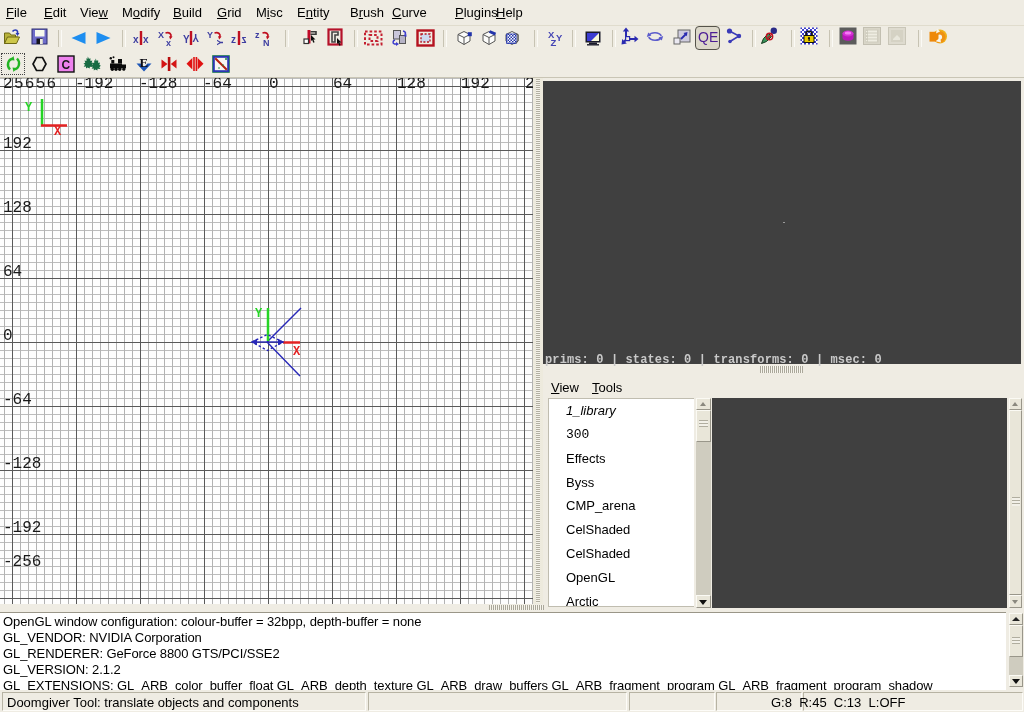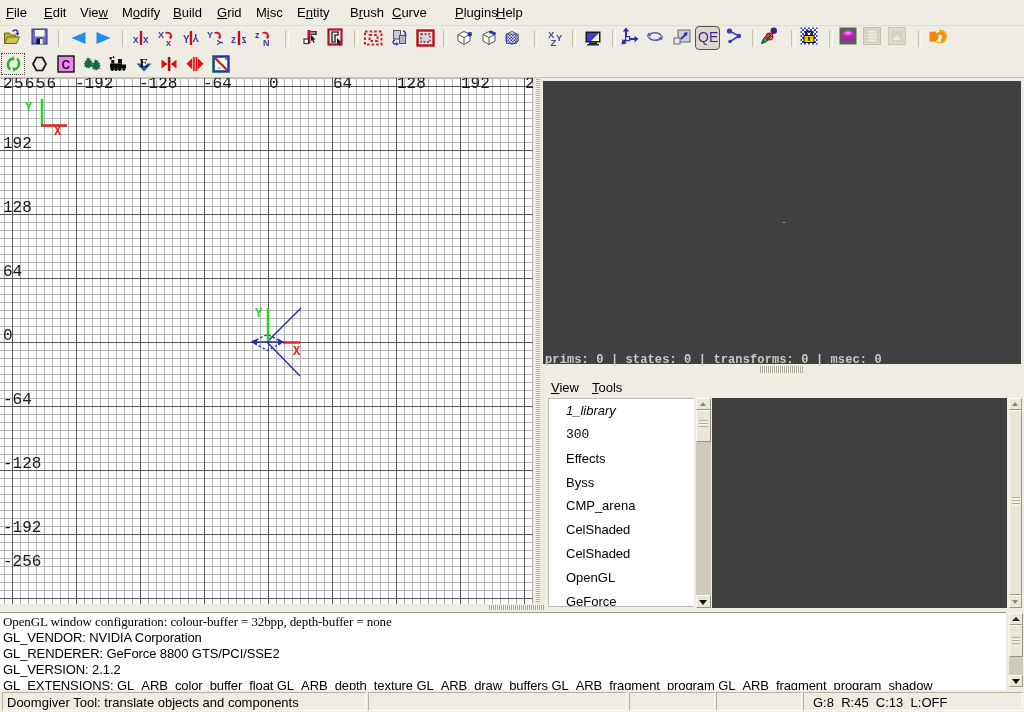--- a/index.html
+++ b/index.html
@@ -388,21 +388,21 @@
 
 <div class="abs" style="left:548px;top:398px;width:146px;height:209px;background:#ffffff;border:1px solid #c0bdb0;border-right:none;box-sizing:border-box;overflow:hidden;">
 <span class="li" style="top:4px;font-style:italic;">1_library</span>
 <span class="li" style="top:28px;font-family:Liberation Mono, monospace;">300</span>
 <span class="li" style="top:52px;">Effects</span>
 <span class="li" style="top:76px;">Byss</span>
 <span class="li" style="top:99px;">CMP_arena</span>
 <span class="li" style="top:123px;">CelShaded</span>
 <span class="li" style="top:147px;">CelShaded</span>
 <span class="li" style="top:171px;">OpenGL</span>
-<span class="li" style="top:195px;">GeForce</span>
+<span class="li" style="top:195px;">Arctic</span>
 </div>
 
 <div class="abs" style="left:696px;top:398px;width:15px;height:210px;background:#cfccbf;"></div>
 <div class="abs" style="left:696px;top:398px;width:15px;height:12px;background:#e9e6d9;border:1px solid;border-color:#fbfaf4 #99968a #99968a #fbfaf4;box-sizing:border-box;"></div>
 <div class="abs" style="left:700px;top:402px;width:0;height:0;border-left:3px solid transparent;border-right:3px solid transparent;border-bottom:4px solid #8a887e;"></div>
 <div class="abs" style="left:696px;top:410px;width:15px;height:32px;background:#e9e6d9;border:1px solid;border-color:#fbfaf4 #99968a #99968a #fbfaf4;box-sizing:border-box;"></div>
 <div class="abs" style="left:699px;top:420px;width:9px;height:7px;background:repeating-linear-gradient(to bottom,#b0ad9f 0 1px,#f2f0e8 1px 3px);"></div>
 <div class="abs" style="left:696px;top:595px;width:15px;height:13px;background:#e9e6d9;border:1px solid;border-color:#fbfaf4 #99968a #99968a #fbfaf4;box-sizing:border-box;"></div>
 <div class="abs" style="left:699px;top:600px;width:0;height:0;border-left:4px solid transparent;border-right:4px solid transparent;border-top:5px solid #111;"></div>
 
@@ -413,21 +413,21 @@
 <div class="abs" style="left:1012px;top:402px;width:0;height:0;border-left:3px solid transparent;border-right:3px solid transparent;border-bottom:4px solid #8a887e;"></div>
 <div class="abs" style="left:1009px;top:410px;width:13px;height:185px;background:#e9e6d9;border:1px solid;border-color:#fbfaf4 #99968a #99968a #fbfaf4;box-sizing:border-box;"></div>
 <div class="abs" style="left:1012px;top:497px;width:8px;height:9px;background:repeating-linear-gradient(to bottom,#b0ad9f 0 1px,#f2f0e8 1px 3px);"></div>
 <div class="abs" style="left:1009px;top:595px;width:13px;height:13px;background:#e9e6d9;border:1px solid;border-color:#fbfaf4 #99968a #99968a #fbfaf4;box-sizing:border-box;"></div>
 <div class="abs" style="left:1012px;top:600px;width:0;height:0;border-left:3px solid transparent;border-right:3px solid transparent;border-top:4px solid #8a887e;"></div>
 
 <div class="abs" style="left:489px;top:605px;width:55px;height:5px;
  background:repeating-linear-gradient(to right,#aaa79a 0 1px,#f6f4ec 1px 2px);"></div>
 
 <div class="abs" style="left:0px;top:612px;width:1006px;height:78px;background:#ffffff;border-top:1px solid #9a9688;"></div>
-<span class="cline" style="top:614px;font-family:Liberation Serif, serif;">OpenGL window configuration: colour-buffer = 32bpp, depth-buffer = none</span>
+<span class="cline" style="top:614px;">OpenGL window configuration: colour-buffer = 32bpp, depth-buffer = none</span>
 <span class="cline" style="top:630px;">GL_VENDOR: NVIDIA Corporation</span>
 <span class="cline" style="top:646px;text-align:center;">GL_RENDERER: GeForce 8800 GTS/PCI/SSE2</span>
 <span class="cline" style="top:662px;">GL_VERSION: 2.1.2</span>
 <span class="cline" style="top:678px;">GL_EXTENSIONS: GL_ARB_color_buffer_float GL_ARB_depth_texture GL_ARB_draw_buffers GL_ARB_fragment_program GL_ARB_fragment_program_shadow</span>
 
 <div class="abs" style="left:1009px;top:613px;width:14px;height:74px;background:#cfccbf;"></div>
 <div class="abs" style="left:1009px;top:613px;width:14px;height:12px;background:#e9e6d9;border:1px solid;border-color:#fbfaf4 #99968a #99968a #fbfaf4;box-sizing:border-box;"></div>
 <div class="abs" style="left:1012px;top:617px;width:0;height:0;border-left:4px solid transparent;border-right:4px solid transparent;border-bottom:4px solid #222;"></div>
 <div class="abs" style="left:1009px;top:625px;width:14px;height:32px;background:#e9e6d9;border:1px solid;border-color:#fbfaf4 #99968a #99968a #fbfaf4;box-sizing:border-box;"></div>
 <div class="abs" style="left:1012px;top:637px;width:8px;height:7px;background:repeating-linear-gradient(to bottom,#b0ad9f 0 1px,#f2f0e8 1px 3px);"></div>
@@ -435,13 +435,13 @@
 <div class="abs" style="left:1012px;top:679px;width:0;height:0;border-left:4px solid transparent;border-right:4px solid transparent;border-top:5px solid #111;"></div>
 
 <div class="abs" style="left:0;top:690px;width:1024px;height:22px;background:#efece3;"></div>
 <div class="seg" style="left:2px;width:362px;"></div>
 <div class="seg" style="left:368px;width:257px;"></div>
 <div class="seg" style="left:629px;width:84px;"></div>
 <div class="seg" style="left:716px;width:84px;"></div>
 <div class="seg" style="left:803px;width:218px;"></div>
 <span class="st" style="left:7px;top:695px;">Doomgiver Tool: translate objects and components</span>
 <span class="st" style="left:374px;top:695px;margin-top:39px;">x::&nbsp;&nbsp;232.0&nbsp;&nbsp;&nbsp;&nbsp;&nbsp;y::&nbsp;248.0&nbsp;&nbsp;z::&nbsp;&nbsp;&nbsp;&nbsp;&nbsp;0.0</span>
-<span class="st" style="left:813px;top:695px;">G:8&nbsp;&nbsp;R:45&nbsp;&nbsp;C:13&nbsp;&nbsp;L:OFF</span>
+<span class="st" style="left:771px;top:695px;">G:8&nbsp;&nbsp;R:45&nbsp;&nbsp;C:13&nbsp;&nbsp;L:OFF</span>
 
 </body></html>

